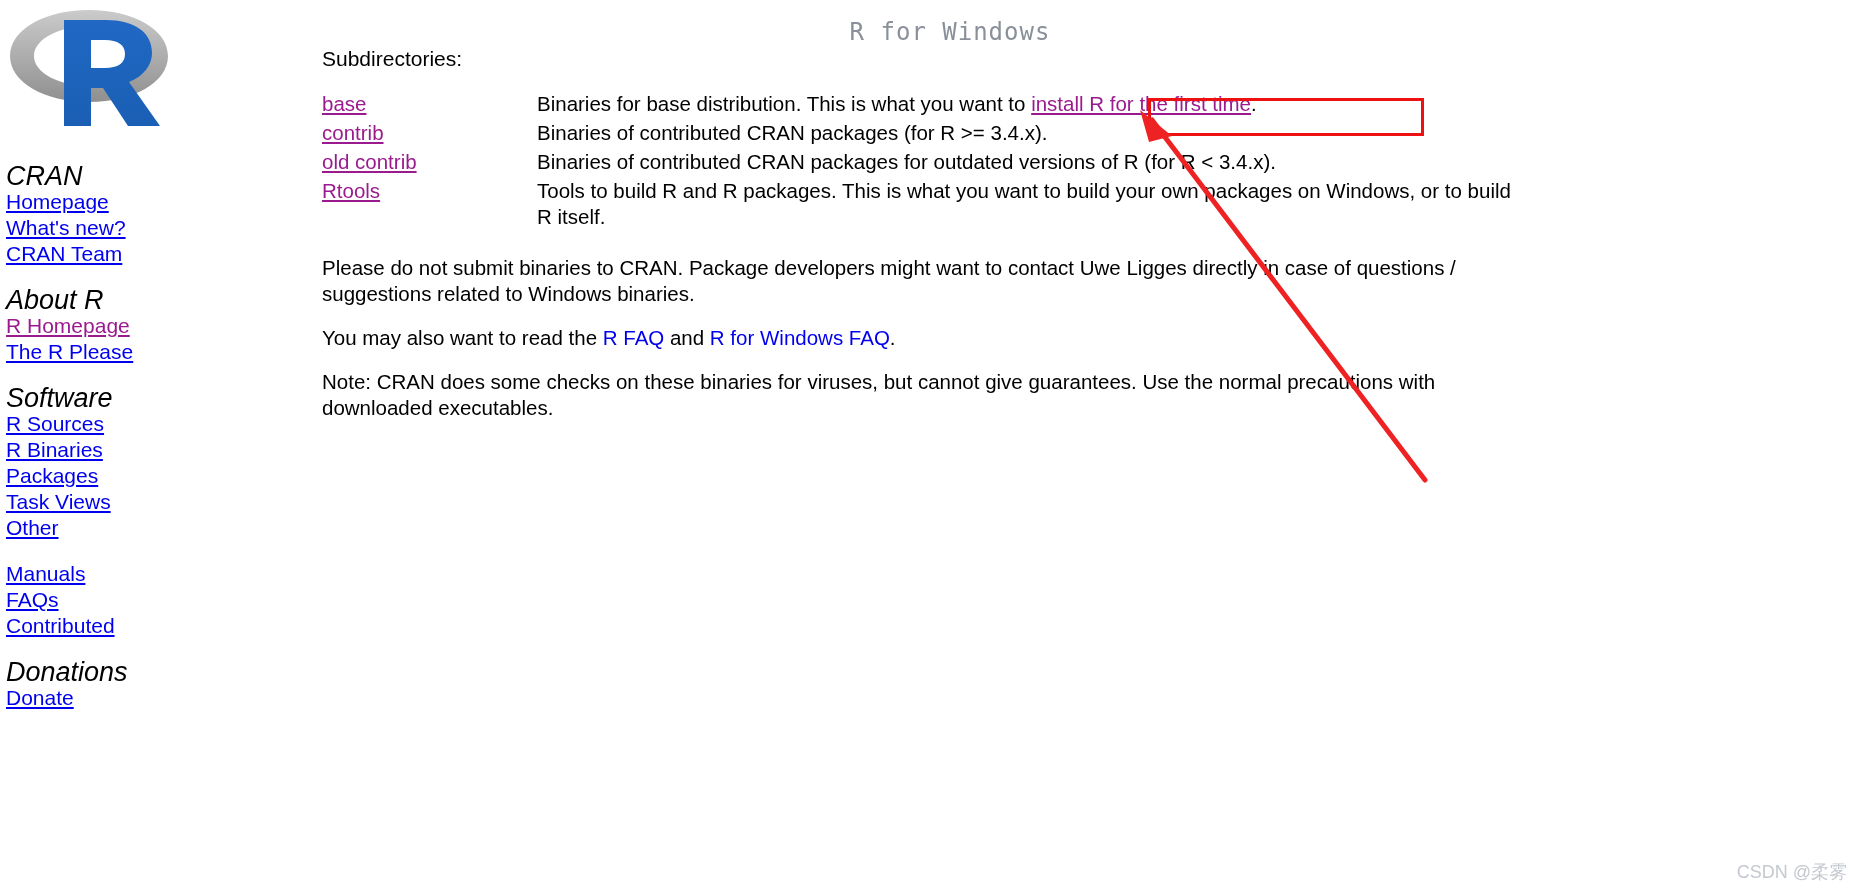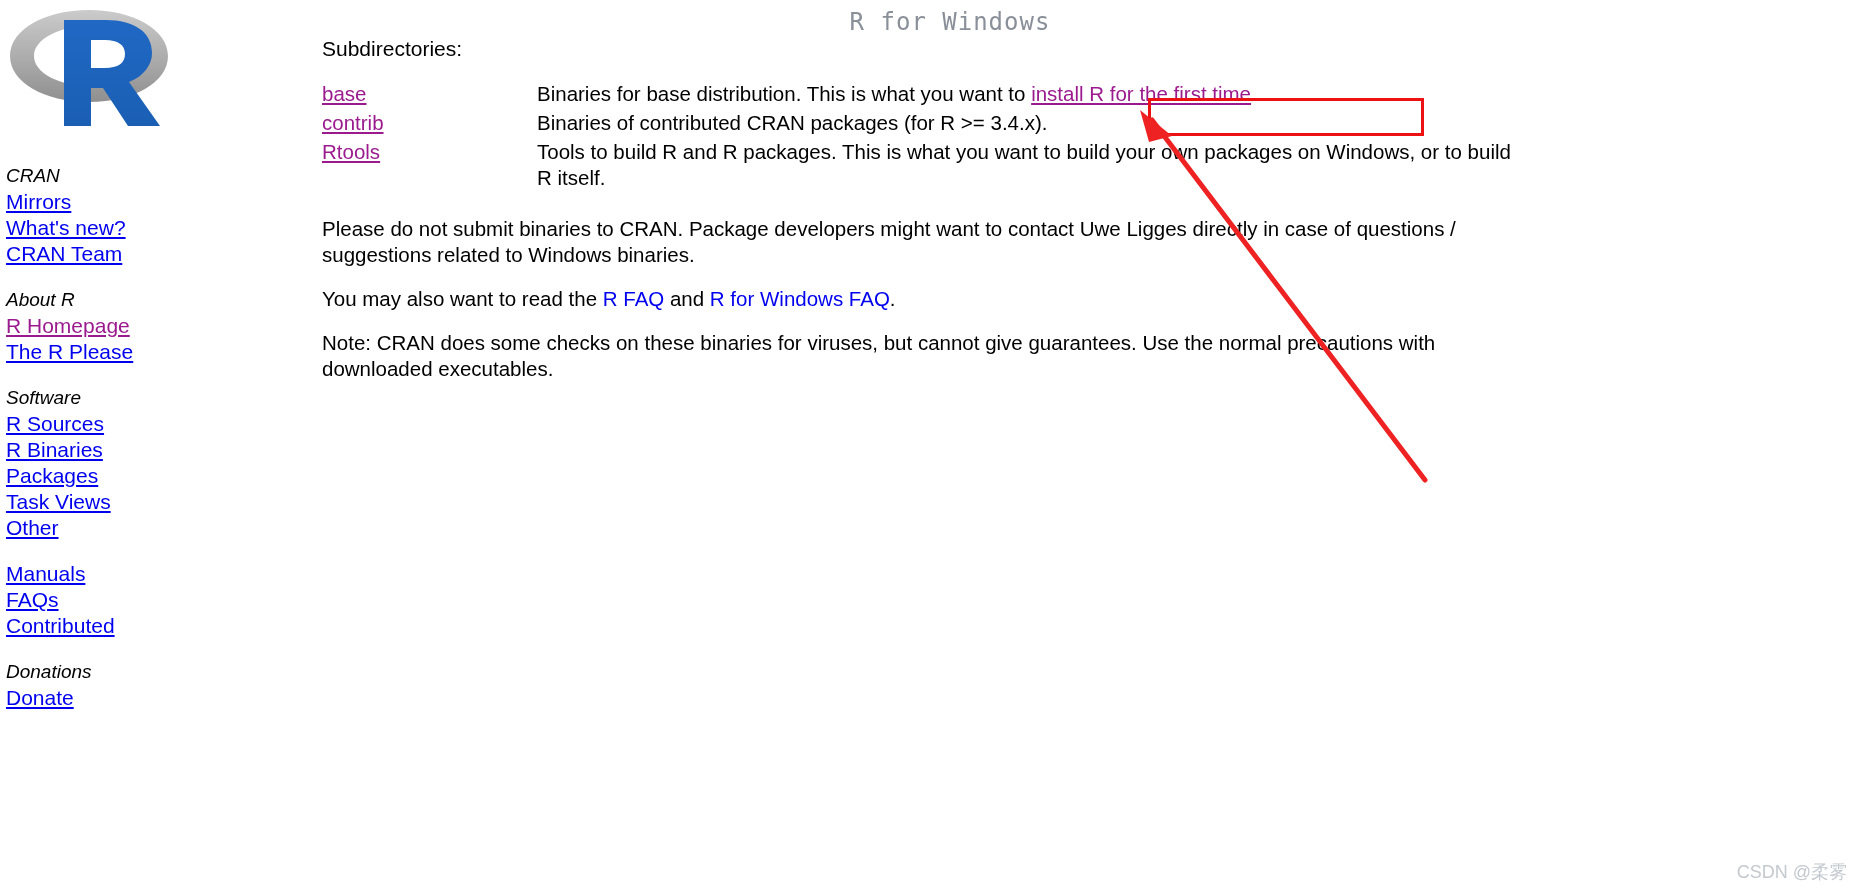--- a/index.html
+++ b/index.html
@@ -36,21 +36,21 @@
     position: absolute;
     left: 6px;
     top: 163px;
     width: 290px;
   }
   .nav-group {
     margin-bottom: 20px;
   }
   .nav-heading {
     font-style: italic;
-    font-size: 19px;
+    font-size: 27px;
     line-height: 26px;
     color: #000000;
     white-space: nowrap;
   }
   .nav-link {
     display: block;
     font-size: 21px;
     line-height: 26px;
     color: #0000ee;
     text-decoration: underline;
@@ -64,35 +64,35 @@
   
   #main {
     position: absolute;
     left: 300px;
     top: 0;
     right: 0;
     height: 892px;
   }
   #page-title {
     position: absolute;
-    top: 8px;
+    top: 18px;
     left: 0;
     width: 1300px;
     text-align: center;
     font-family: "DejaVu Sans Mono", "Liberation Mono", monospace;
     font-size: 24px;
     font-weight: normal;
     color: #8a9099;
     letter-spacing: 1px;
   }
 
   #content {
     position: absolute;
     left: 22px;
-    top: 35px;
+    top: 45px;
     width: 1500px;
   }
   .subdir-label {
     font-size: 21px;
     line-height: 28px;
     margin-bottom: 18px;
   }
   table.subdirs {
     border-collapse: collapse;
     width: 1200px;
@@ -195,21 +195,21 @@
       <path d="M56 16 L56 122 L83 122 L83 84 L95 84 L120 122 L152 122 L121 78
                C136 72 144 61 144 49 C144 28 126 16 98 16 Z
                M83 36 L97 36 C110 36 117 41 117 50 C117 59 110 64 97 64 L83 64 Z" fill="url(#rGrad)" fill-rule="evenodd"></path>
     </svg>
   </div>
 
   <div id="sidebar-nav">
 
     <div class="nav-group">
       <div class="nav-heading">CRAN</div>
-      <a class="nav-link">Mirrors</a>
+      <a class="nav-link">Homepage</a>
       <a class="nav-link">What's new?</a>
       <a class="nav-link">CRAN Team</a>
     </div>
 
     <div class="nav-group">
       <div class="nav-heading">About R</div>
       <a class="nav-link visited">R Homepage</a>
       <a class="nav-link">The R Please</a>
     </div>
 
@@ -253,20 +253,26 @@
           <td class="subdir-desc"><span>Binaries for base distribution. This is what you want to </span><a class="install-link">install R for the first time</a><span>.</span></td>
         </tr>
         <tr>
           <td class="subdir-name">
             <a class="dir-link">contrib</a>
           </td>
           <td class="subdir-desc">Binaries of contributed CRAN packages (for R &gt;= 3.4.x).</td>
         </tr>
         <tr>
           <td class="subdir-name">
+            <a class="dir-link">old contrib</a>
+          </td>
+          <td class="subdir-desc">Binaries of contributed CRAN packages for outdated versions of R (for R &lt; 3.4.x).</td>
+        </tr>
+        <tr>
+          <td class="subdir-name">
             <a class="dir-link">Rtools</a>
           </td>
           <td class="subdir-desc">Tools to build R and R packages. This is what you want to build your own packages on Windows, or to build R itself.</td>
         </tr>
       </tbody>
     </table>
 
     <p class="body-text" id="para-submit">Please do not submit binaries to CRAN. Package developers might want to contact Uwe Ligges directly in case of questions / suggestions related to Windows binaries.</p>
 
     <p class="body-text"><span>You may also want to read the </span><a class="inline-link">R FAQ</a><span> and </span><a class="inline-link">R for Windows FAQ</a><span>.</span></p>

